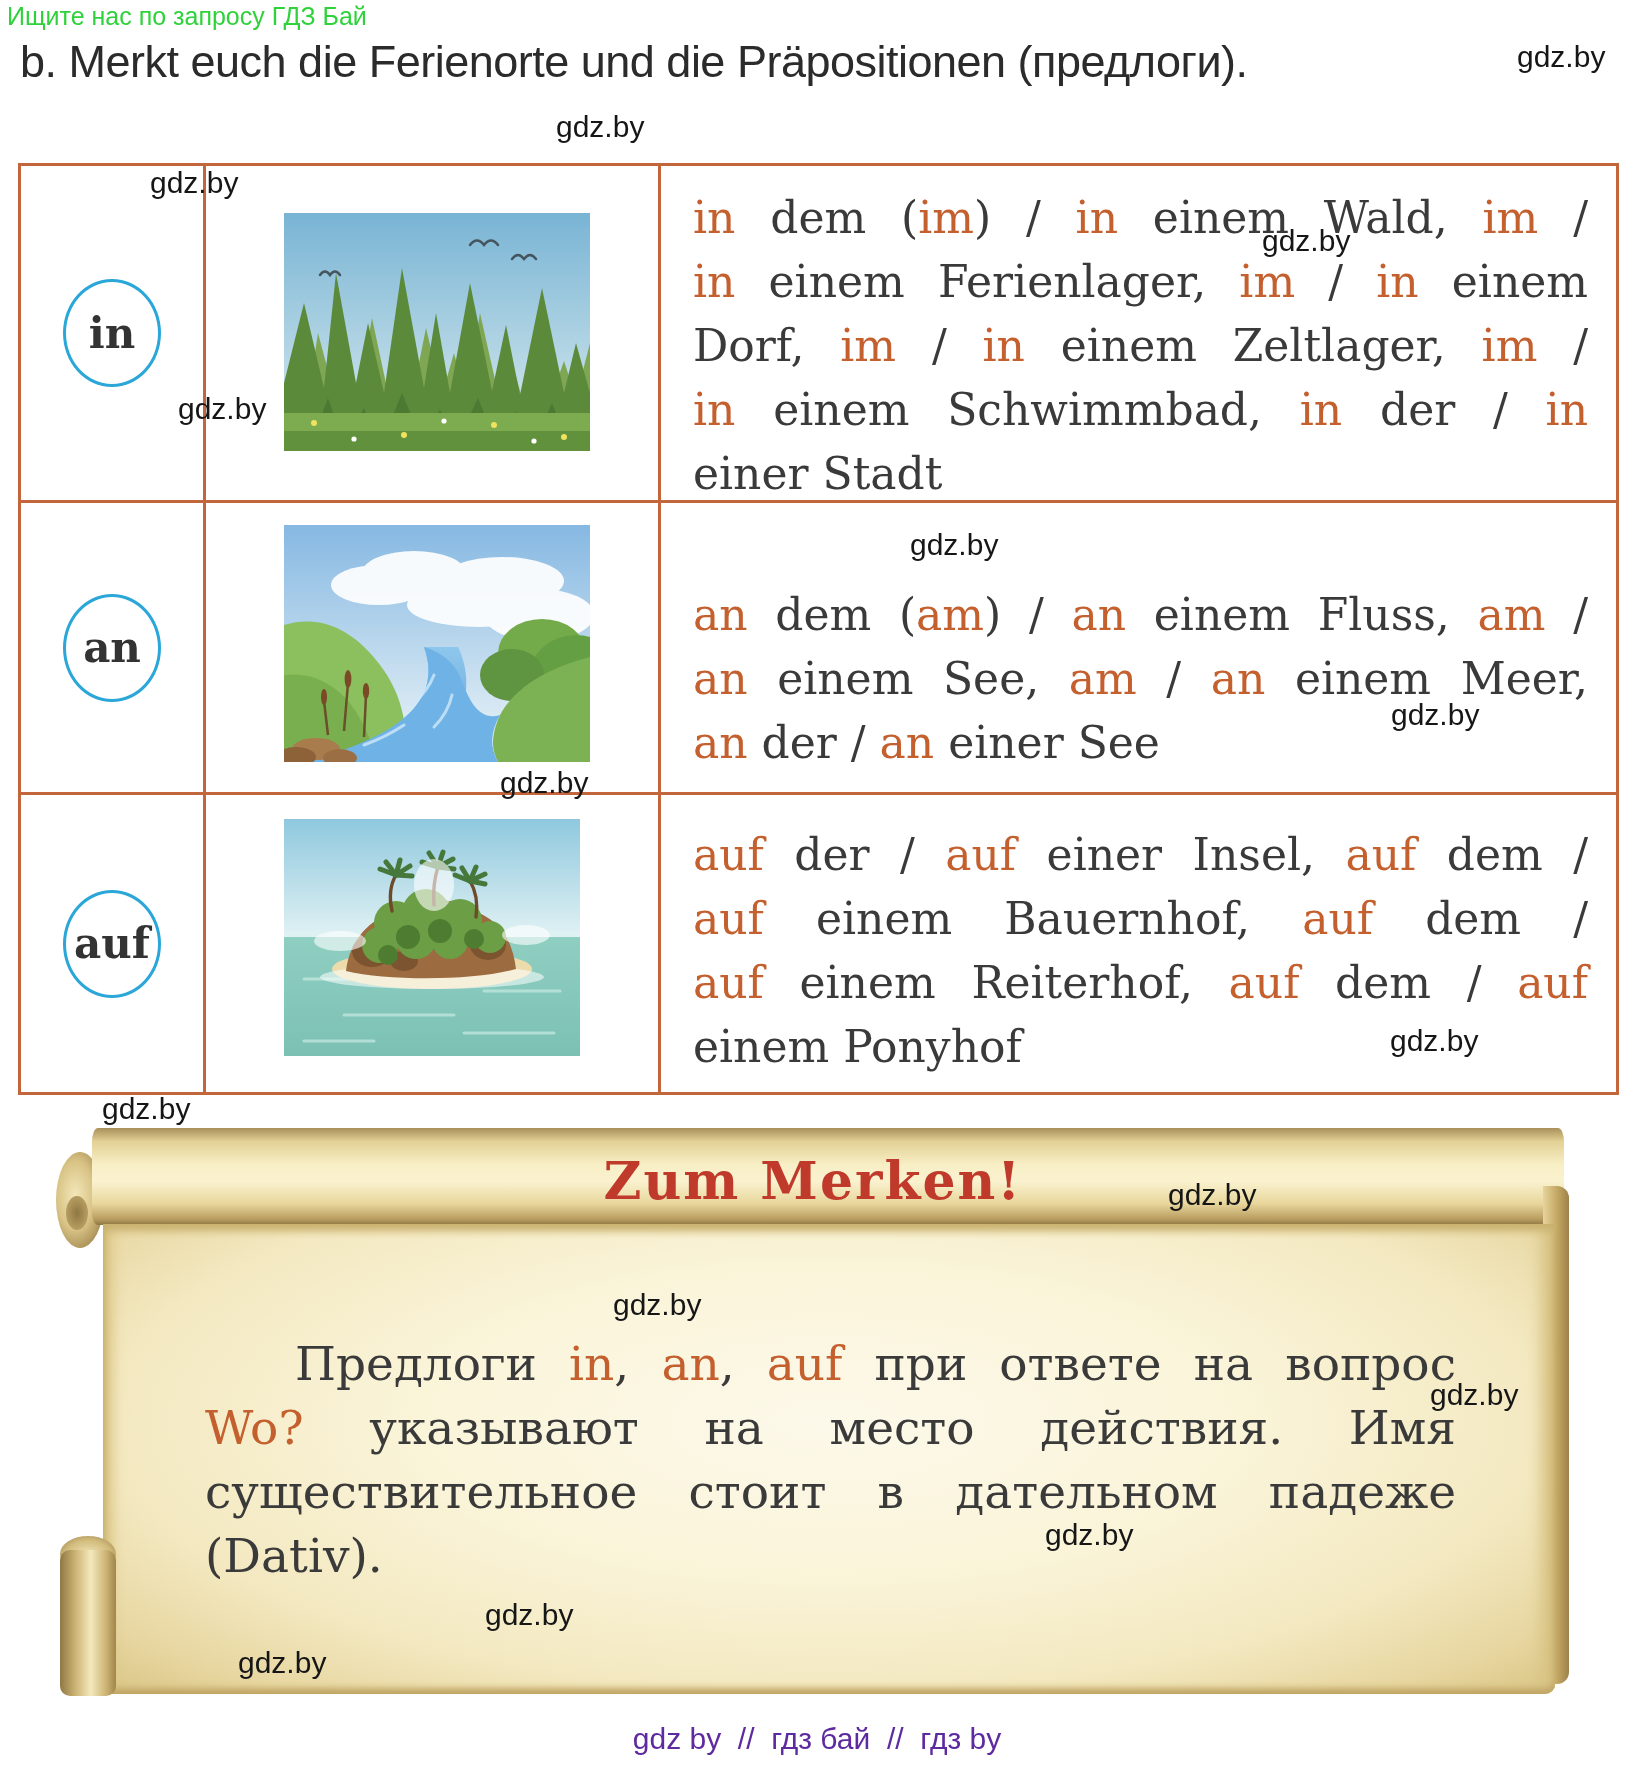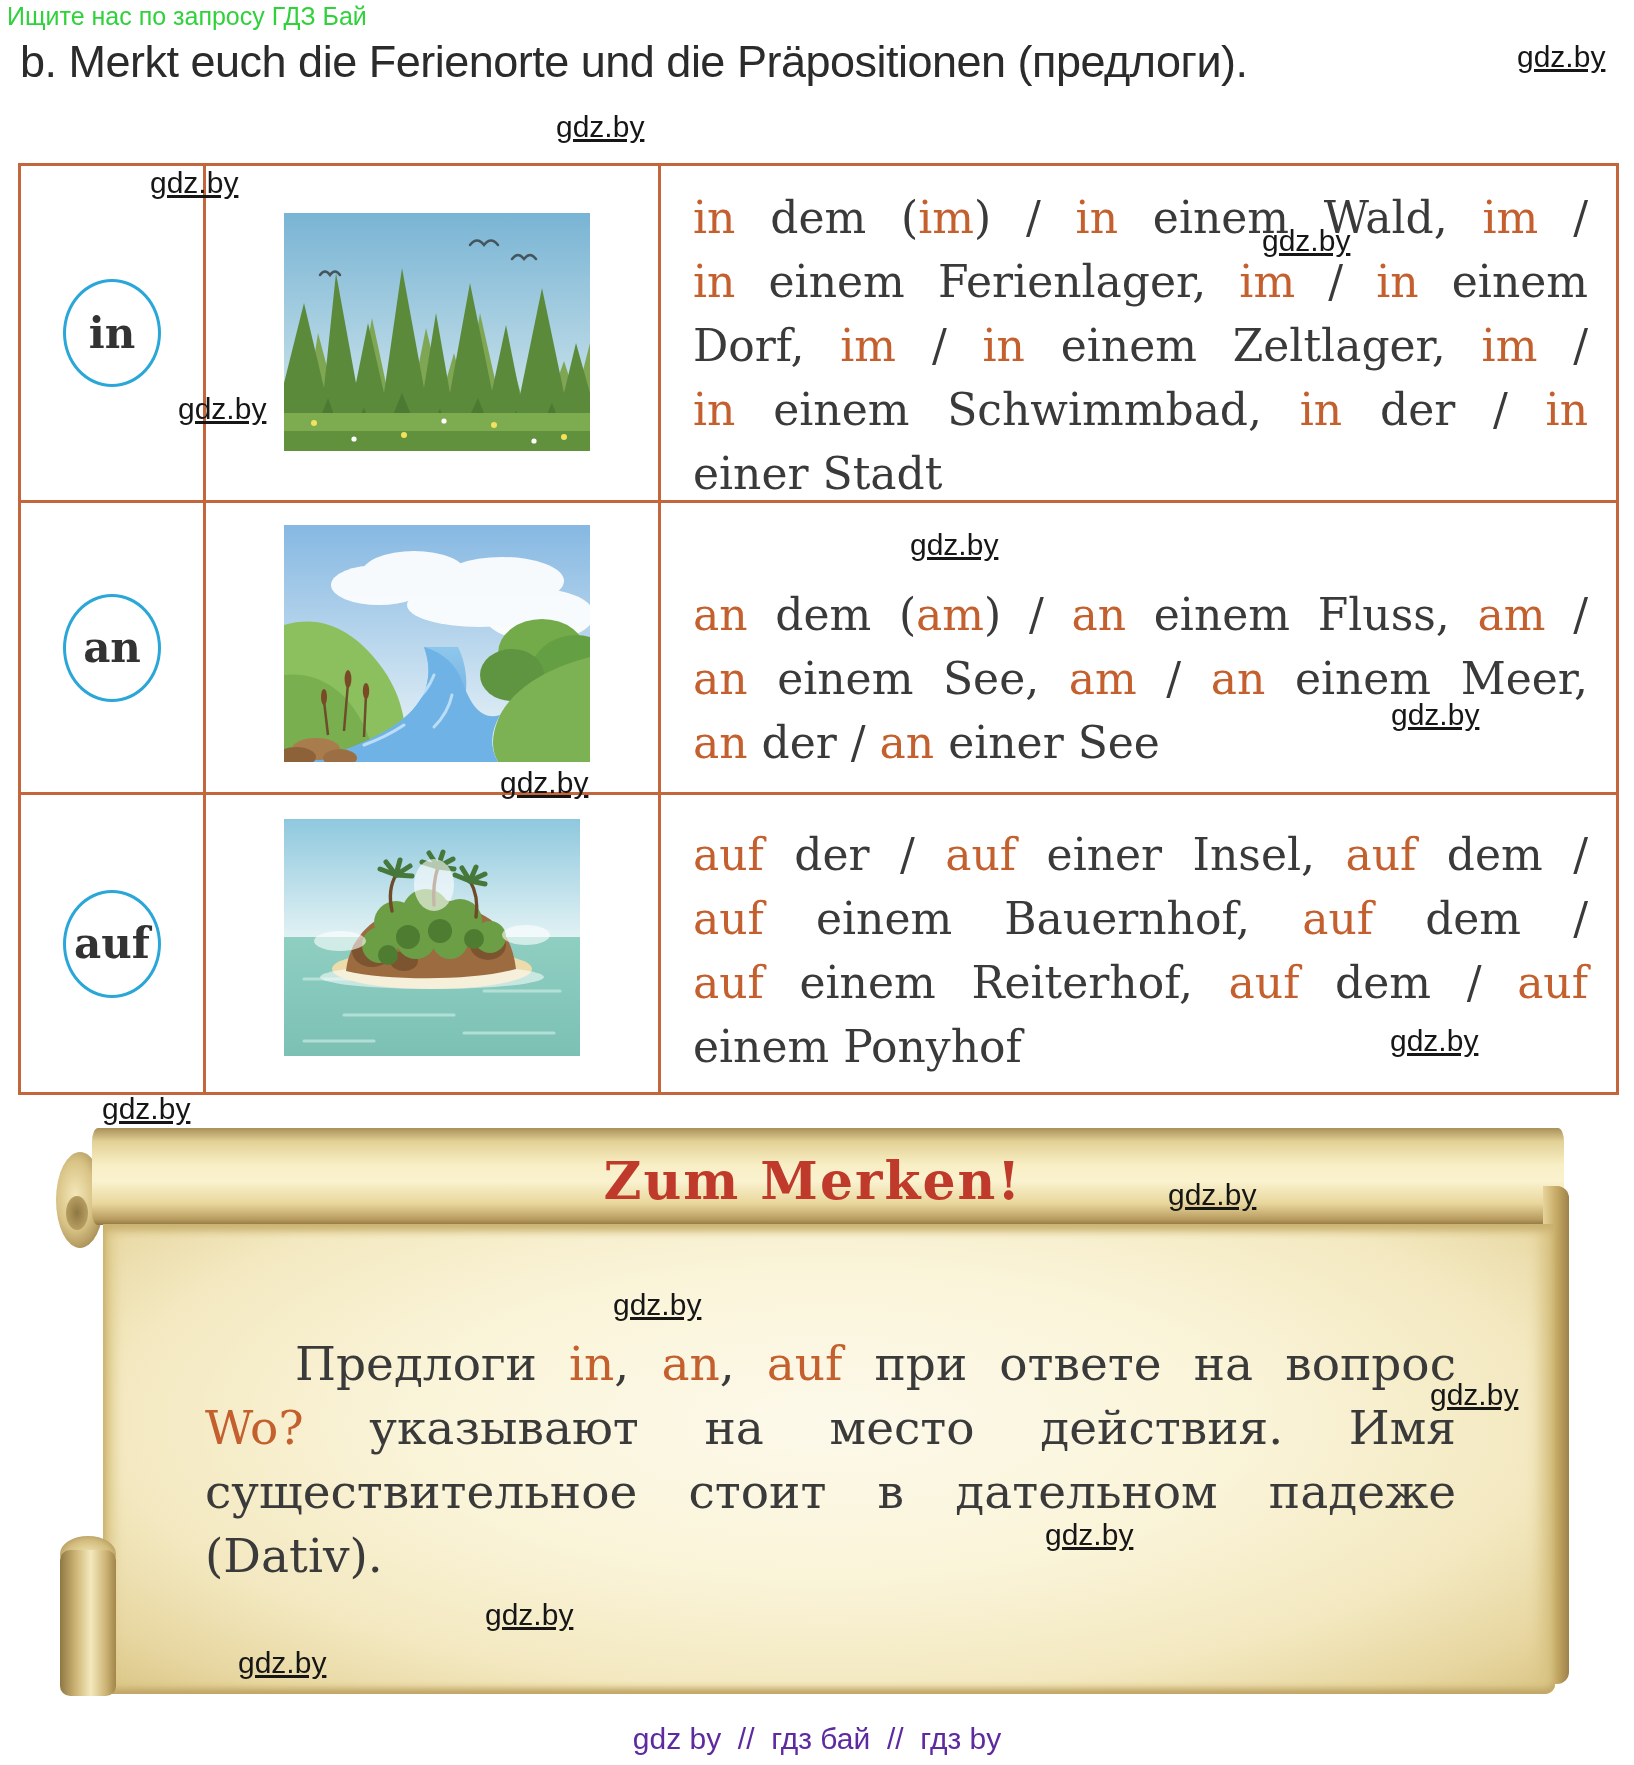--- a/index.html
+++ b/index.html
@@ -4,21 +4,21 @@
 <style>
   :root{
     --accent:#c45f2e; --table-border:#c4663c; --circle-blue:#2aa7d8;
     --note-title-red:#bf3a2a; --promo-green:#2fd23b; --footer-purple:#5e2aa0;
     --text-dark:#3a3a3a;
   }
   html,body{margin:0;padding:0;}
   body{width:1634px;height:1765px;position:relative;background:#fff;overflow:hidden;
        font-family:"Liberation Sans",sans-serif;}
   .wm{position:absolute;font-size:30px;color:#161616;white-space:nowrap;z-index:50;
-      font-family:"Liberation Sans",sans-serif;text-decoration:underline;}
+      font-family:"Liberation Sans",sans-serif;}
   #promo{position:absolute;top:2px;left:7px;width:100%;
          font-size:25px;color:var(--promo-green);z-index:40;}
   #page-title{position:absolute;left:20px;top:36px;width:1560px;font-size:45px;
          font-weight:normal;color:#2b2b2b;letter-spacing:-0.5px;white-space:nowrap;}
   
   #gtable{position:absolute;left:18px;top:163px;width:1595px;height:926px;
           border:3px solid var(--table-border);display:grid;
           grid-template-columns:185px 455px auto;grid-template-rows:337px 292px auto;
           background:#fff;z-index:5;}
   .cell{position:relative;box-sizing:border-box;}

